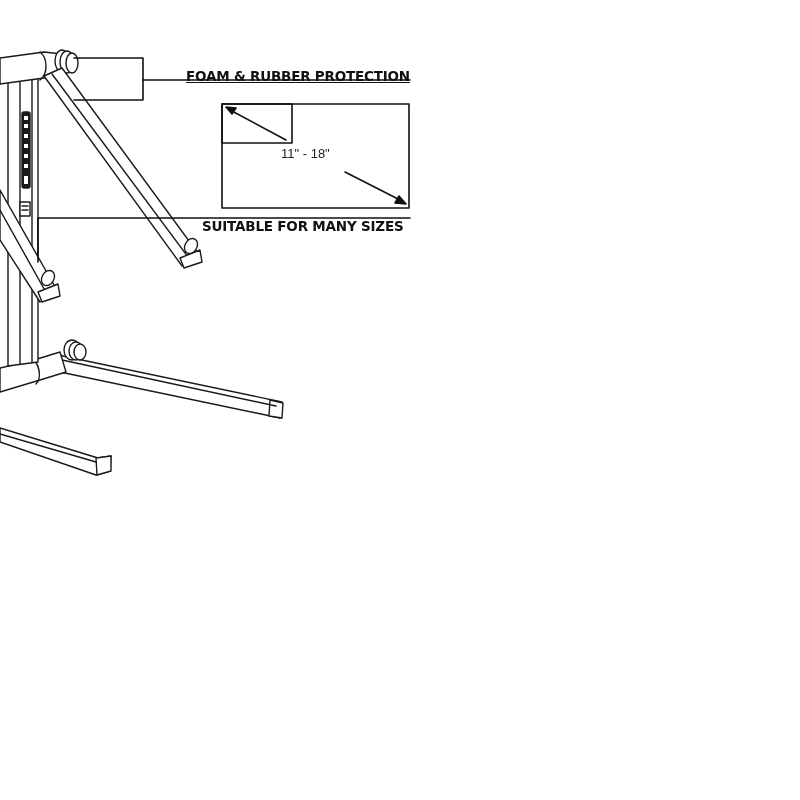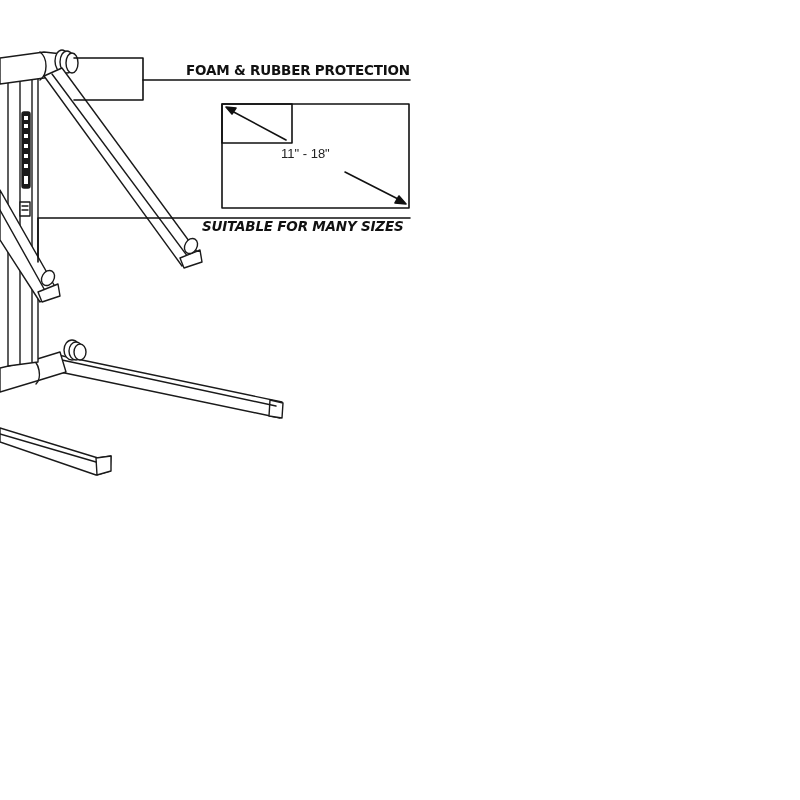--- a/index.html
+++ b/index.html
@@ -7,22 +7,22 @@
   #canvas { position: absolute; left: 0; top: 0; width: 800px; height: 800px; }
   .label {
     position: absolute;
     font-family: "DejaVu Sans", "Liberation Sans", sans-serif;
     font-weight: bold;
     font-size: 13.5px;
     letter-spacing: -0.2px;
     color: #111111;
     white-space: nowrap;
   }
-  #label-foam { left: 186px; top: 62px; }
-  #label-sizes { left: 202px; top: 218px; font-style: italic; }
+  #label-foam { left: 186px; top: 68px; text-decoration: underline; }
+  #label-sizes { left: 202px; top: 218px; }
   #size-text {
     position: absolute;
     left: 281px; top: 146px;
     font-family: "Liberation Sans", sans-serif;
     font-size: 13px;
     color: #222222;
   }
 </style>
 </head>
 <body>

